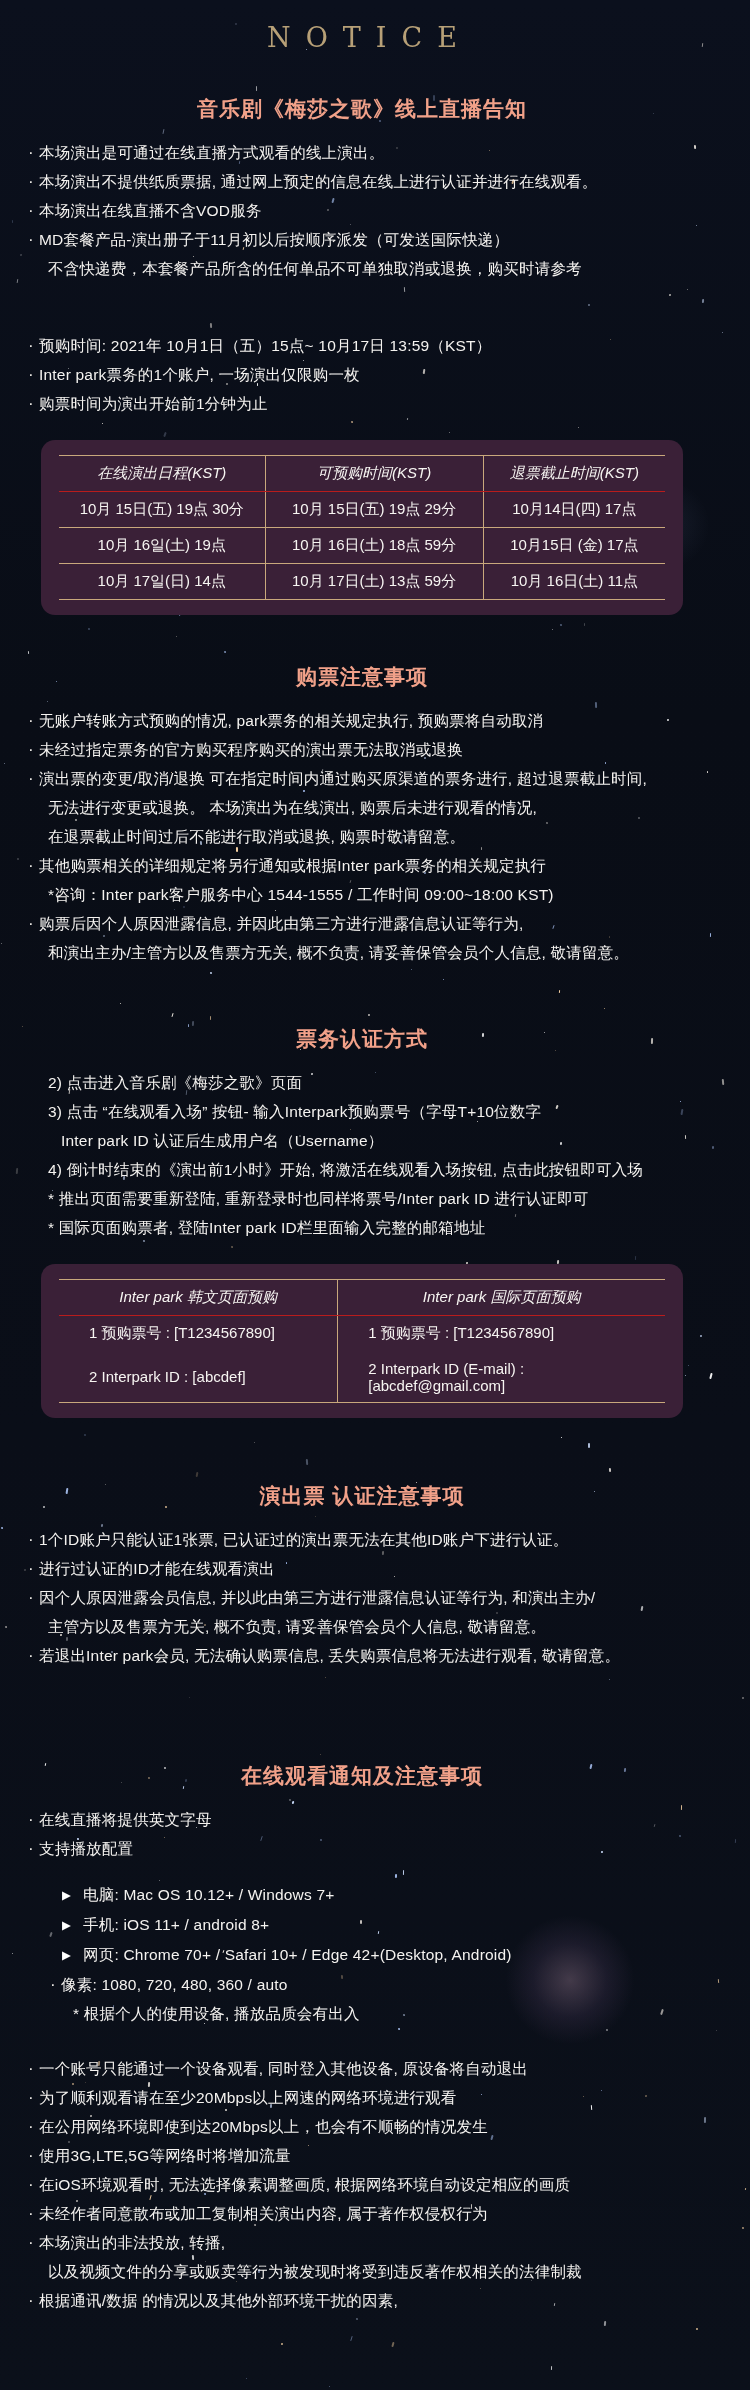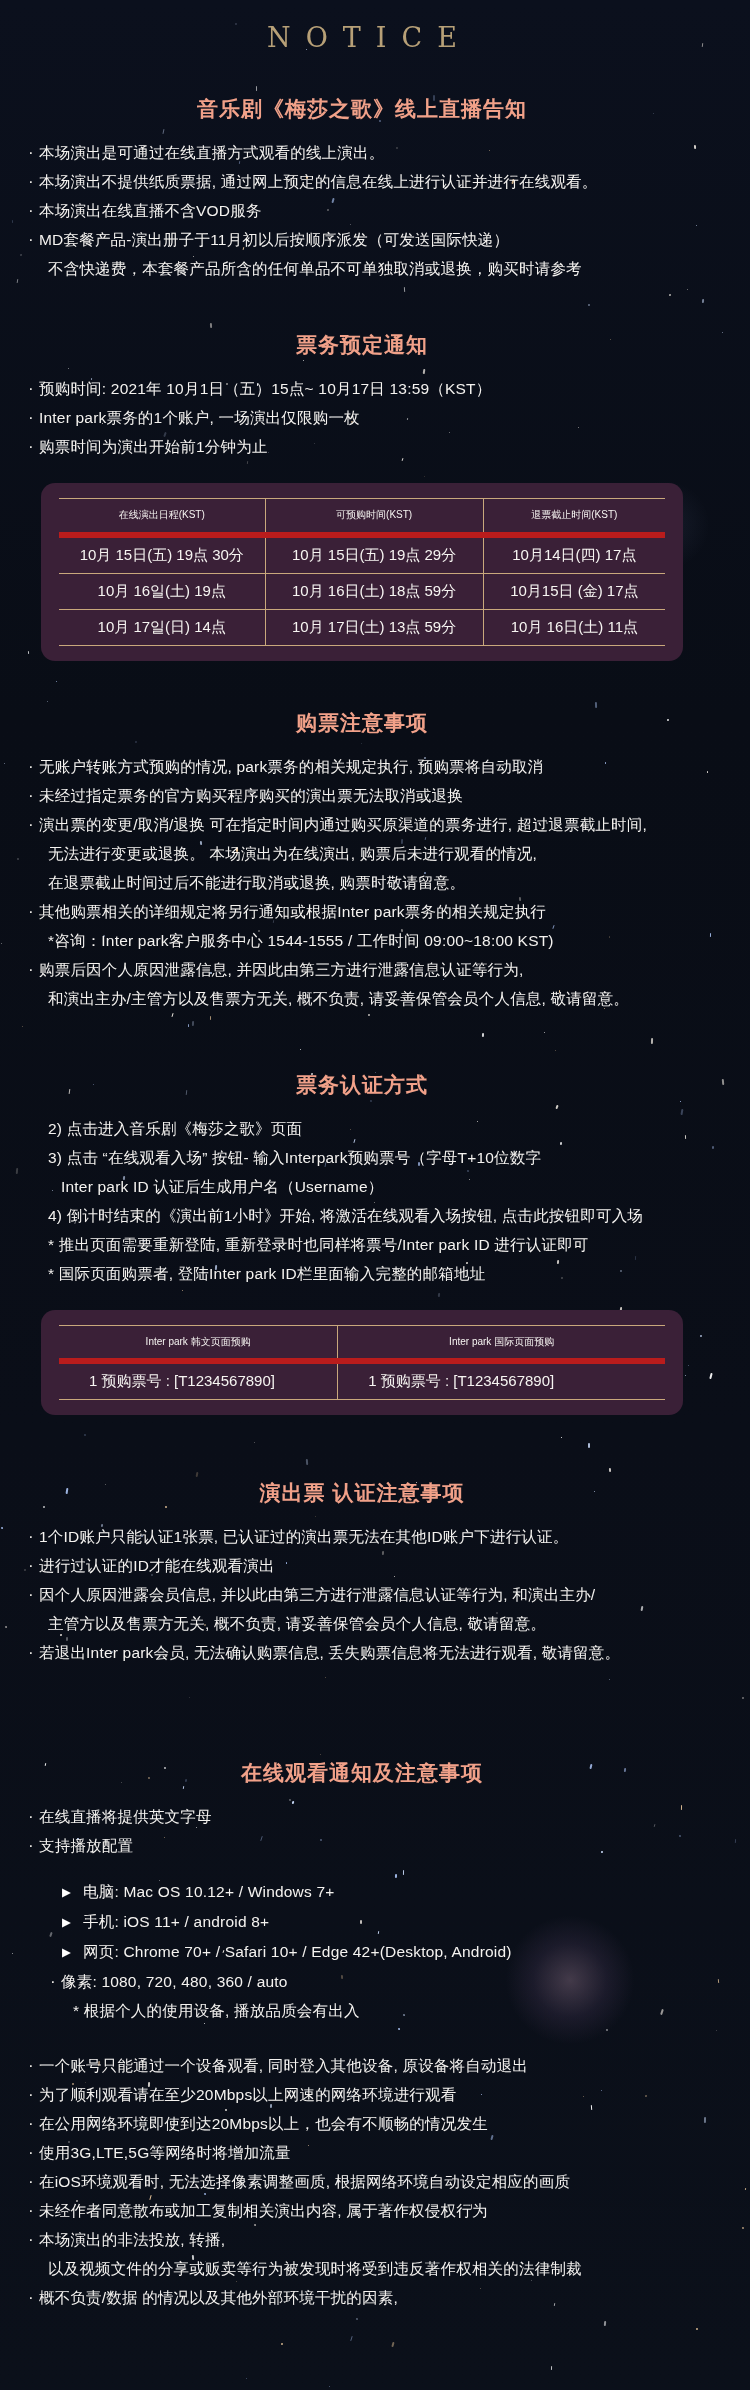--- a/index.html
+++ b/index.html
@@ -55,21 +55,21 @@
     margin:22px auto 0 auto; width:642px;
     background:#3a2037; border-radius:14px;
     padding:15px 18px;
   }
   table.ttable { width:100%; border-collapse:collapse; table-layout:fixed; }
   .ttable th, .ttable td {
     font-size:15px; font-weight:normal; color:#f7f5f2;
     text-align:center; padding:8px 2px; height:36px;
     border-left:1px solid #c9a87c;
   }
-  .ttable th { font-size:10px; border-top:1px solid #c9a87c; border-bottom:6px solid #b91c1c; }
+  .ttable th { font-size:15px; border-top:1px solid #c9a87c; border-bottom:1px solid #b91c1c;font-style:italic; }
   .ttable th:first-child, .ttable td:first-child { border-left:none; }
   .ttable.rowlines td { border-bottom:1px solid #c9a87c; }
   .ttable:not(.rowlines) tr:last-child td { border-bottom:1px solid #c9a87c; }
   .ttable.leftcells td { text-align:left; padding-left:30px; font-size:15px; }
 </style>
 </head>
 <body>
 
 <div id="stars" data-name="starfield-background">
     <i class="star" data-name="star" style="left: 551.6px; top: 629.3px; width: 1px; height: 1px; opacity: 0.5; background: rgb(255, 255, 255); transform: rotate(19deg);"></i>
@@ -398,21 +398,20 @@
             <span class="marker dot" data-name="bullet-icon">·</span>
             <span class="ltext" data-name="line-text">MD套餐产品-演出册子于11月初以后按顺序派发（可发送国际快递）</span>
           </div>
           <div class="line ind1" data-name="text-line">
             <span class="marker none" data-name="no-marker"></span>
             <span class="ltext" data-name="line-text">不含快递费，本套餐产品所含的任何单品不可单独取消或退换，购买时请参考</span>
           </div>
         </div>
       </section>
       <section data-name="section-ticket-reservation-notice">
-        <h2 class="section-title" data-name="section-title-ticket-reservation-notice">票务预定通知</h2>
         <div class="lines" data-name="section-lines">
           <div class="line ind0" data-name="text-line">
             <span class="marker dot" data-name="bullet-icon">·</span>
             <span class="ltext" data-name="line-text">预购时间: 2021年 10月1日（五）15点~ 10月17日 13:59（KST）</span>
           </div>
           <div class="line ind0" data-name="text-line">
             <span class="marker dot" data-name="bullet-icon">·</span>
             <span class="ltext" data-name="line-text">Inter park票务的1个账户, 一场演出仅限购一枚</span>
           </div>
           <div class="line ind0" data-name="text-line">
@@ -533,20 +532,24 @@
               <tr data-name="table-header-row">
                 <th data-name="table-header-cell">Inter park 韩文页面预购</th>
                 <th data-name="table-header-cell">Inter park 国际页面预购</th>
               </tr>
             </thead>
             <tbody data-name="table-body">
               <tr data-name="table-row">
                 <td data-name="table-cell">1  预购票号 : [T1234567890]</td>
                 <td data-name="table-cell">1  预购票号 : [T1234567890]</td>
               </tr>
+              <tr data-name="table-row">
+                <td data-name="table-cell">2  Interpark ID : [abcdef]</td>
+                <td data-name="table-cell">2  Interpark ID (E-mail) : [abcdef@gmail.com]</td>
+              </tr>
             </tbody>
           </table>
         </div>
       </section>
       <section data-name="section-show-ticket-auth-notes">
         <h2 class="section-title" data-name="section-title-show-ticket-auth-notes">演出票 认证注意事项</h2>
         <div class="lines" data-name="section-lines">
           <div class="line ind0" data-name="text-line">
             <span class="marker dot" data-name="bullet-icon">·</span>
             <span class="ltext" data-name="line-text">1个ID账户只能认证1张票, 已认证过的演出票无法在其他ID账户下进行认证。</span>
@@ -627,18 +630,18 @@
           <div class="line ind0" data-name="text-line">
             <span class="marker dot" data-name="bullet-icon">·</span>
             <span class="ltext" data-name="line-text">本场演出的非法投放, 转播,</span>
           </div>
           <div class="line ind1" data-name="text-line">
             <span class="marker none" data-name="no-marker"></span>
             <span class="ltext" data-name="line-text">以及视频文件的分享或贩卖等行为被发现时将受到违反著作权相关的法律制裁</span>
           </div>
           <div class="line ind0" data-name="text-line">
             <span class="marker dot" data-name="bullet-icon">·</span>
-            <span class="ltext" data-name="line-text">概不负责/数据 的情况以及其他外部环境干扰的因素,</span>
+            <span class="ltext" data-name="line-text">根据通讯/数据 的情况以及其他外部环境干扰的因素,</span>
           </div>
         </div>
       </section>
     </div>
 </div>
 
 </body></html>

